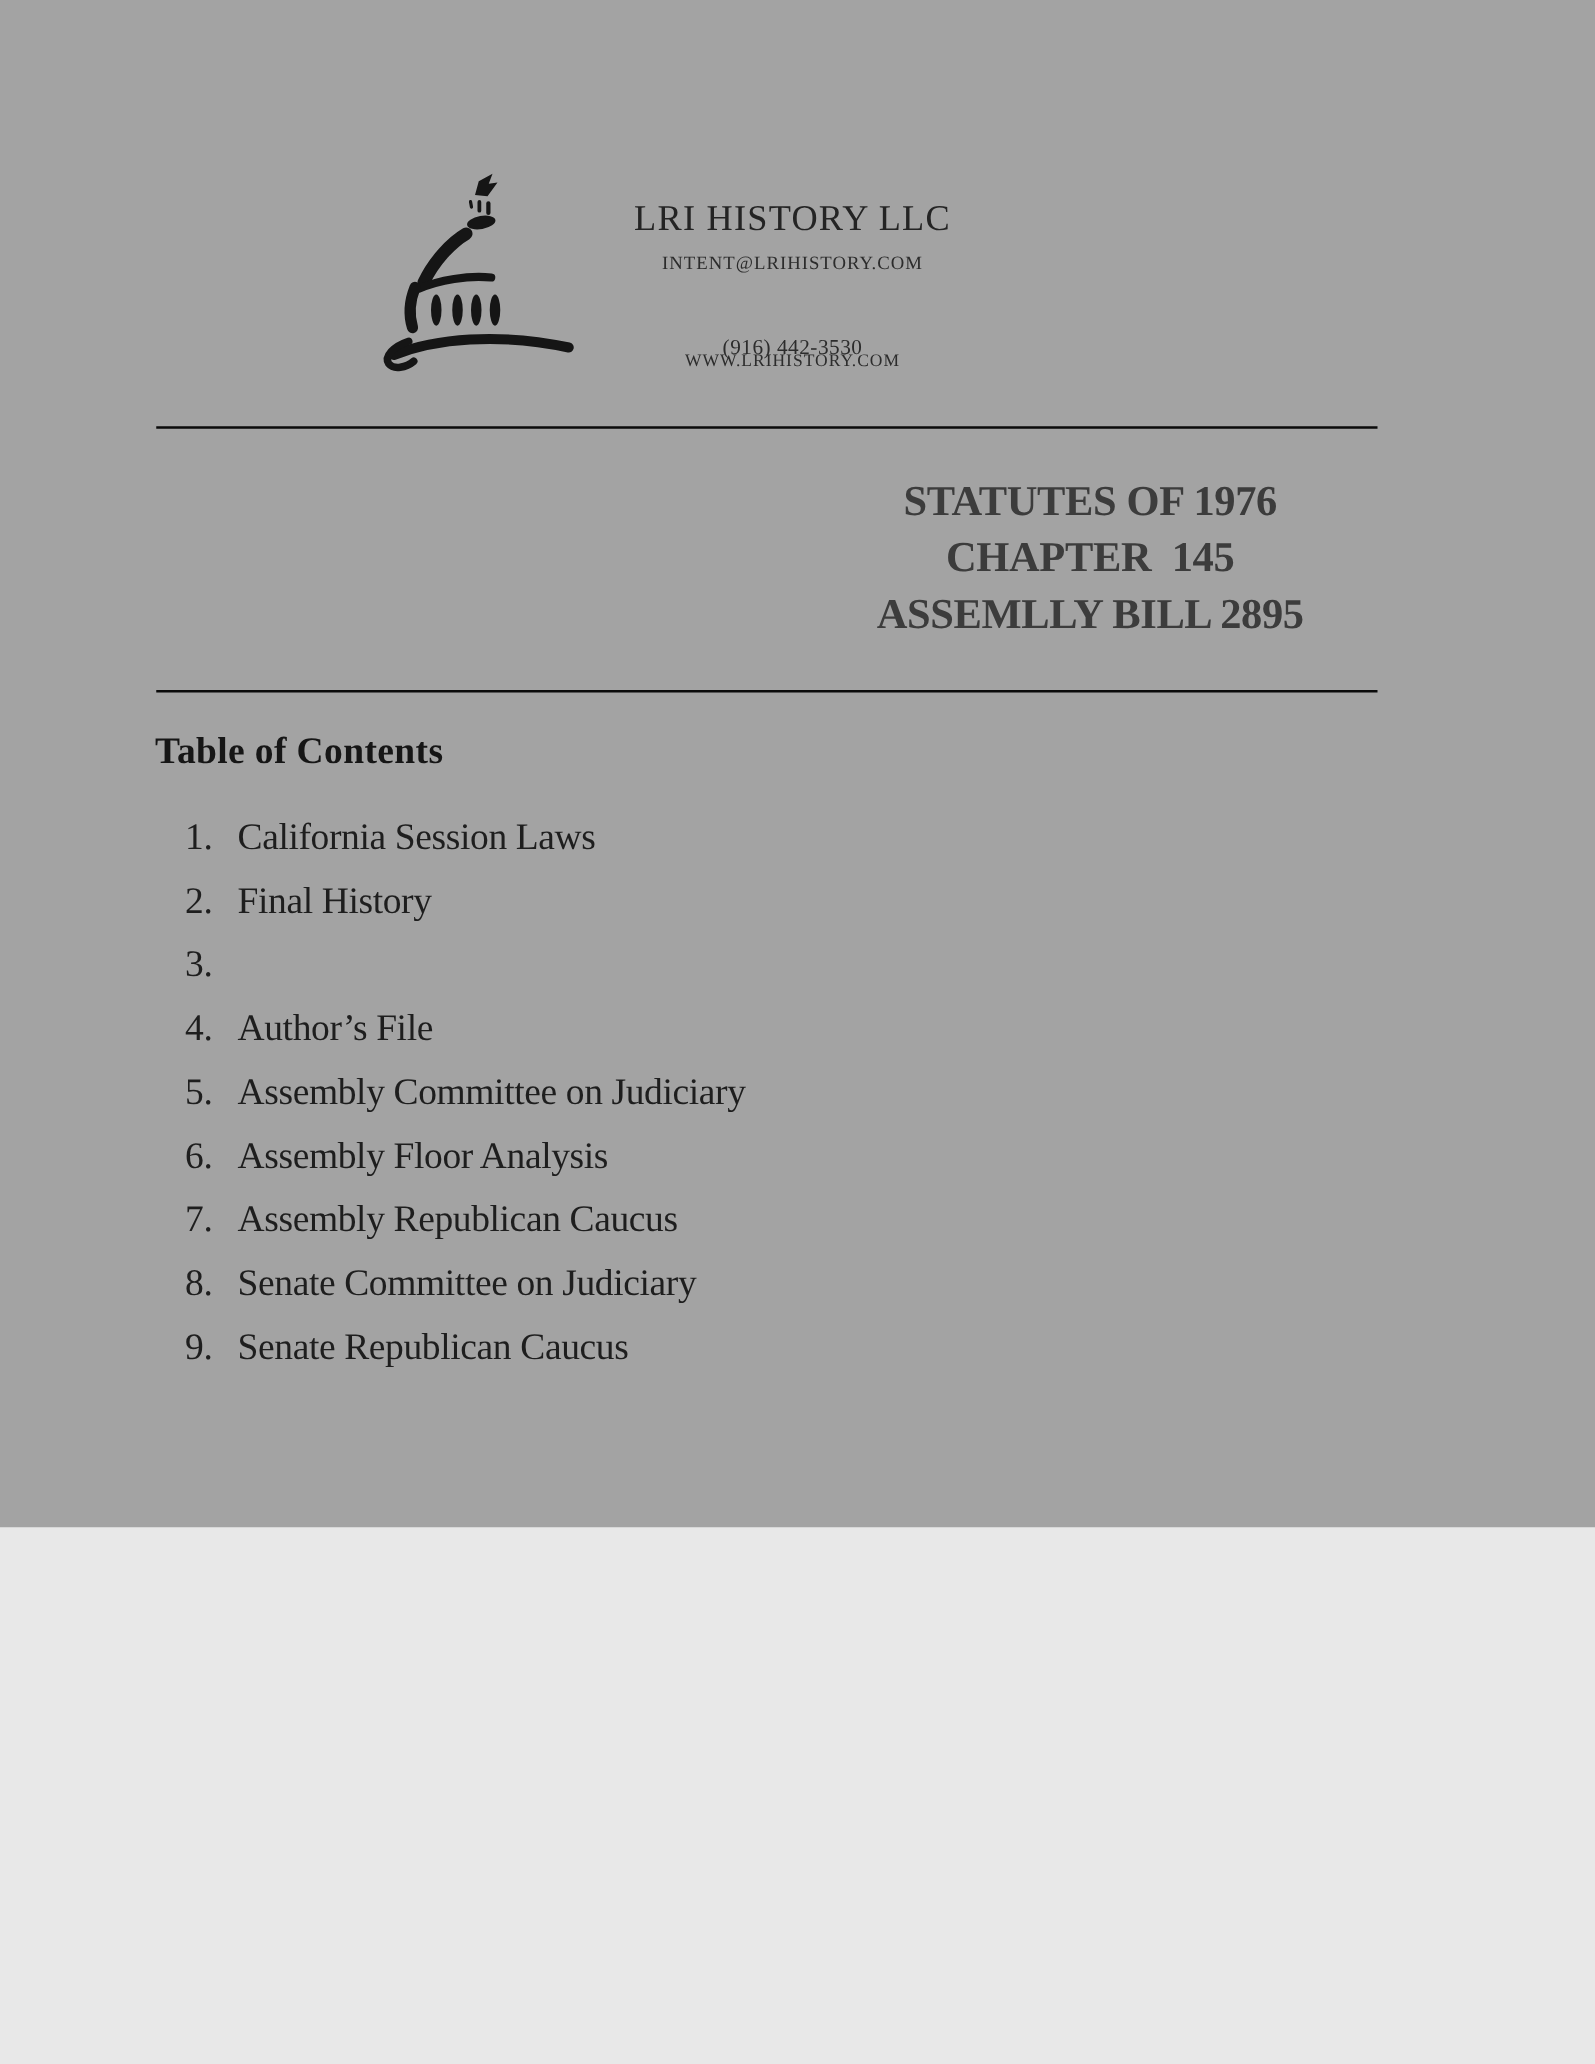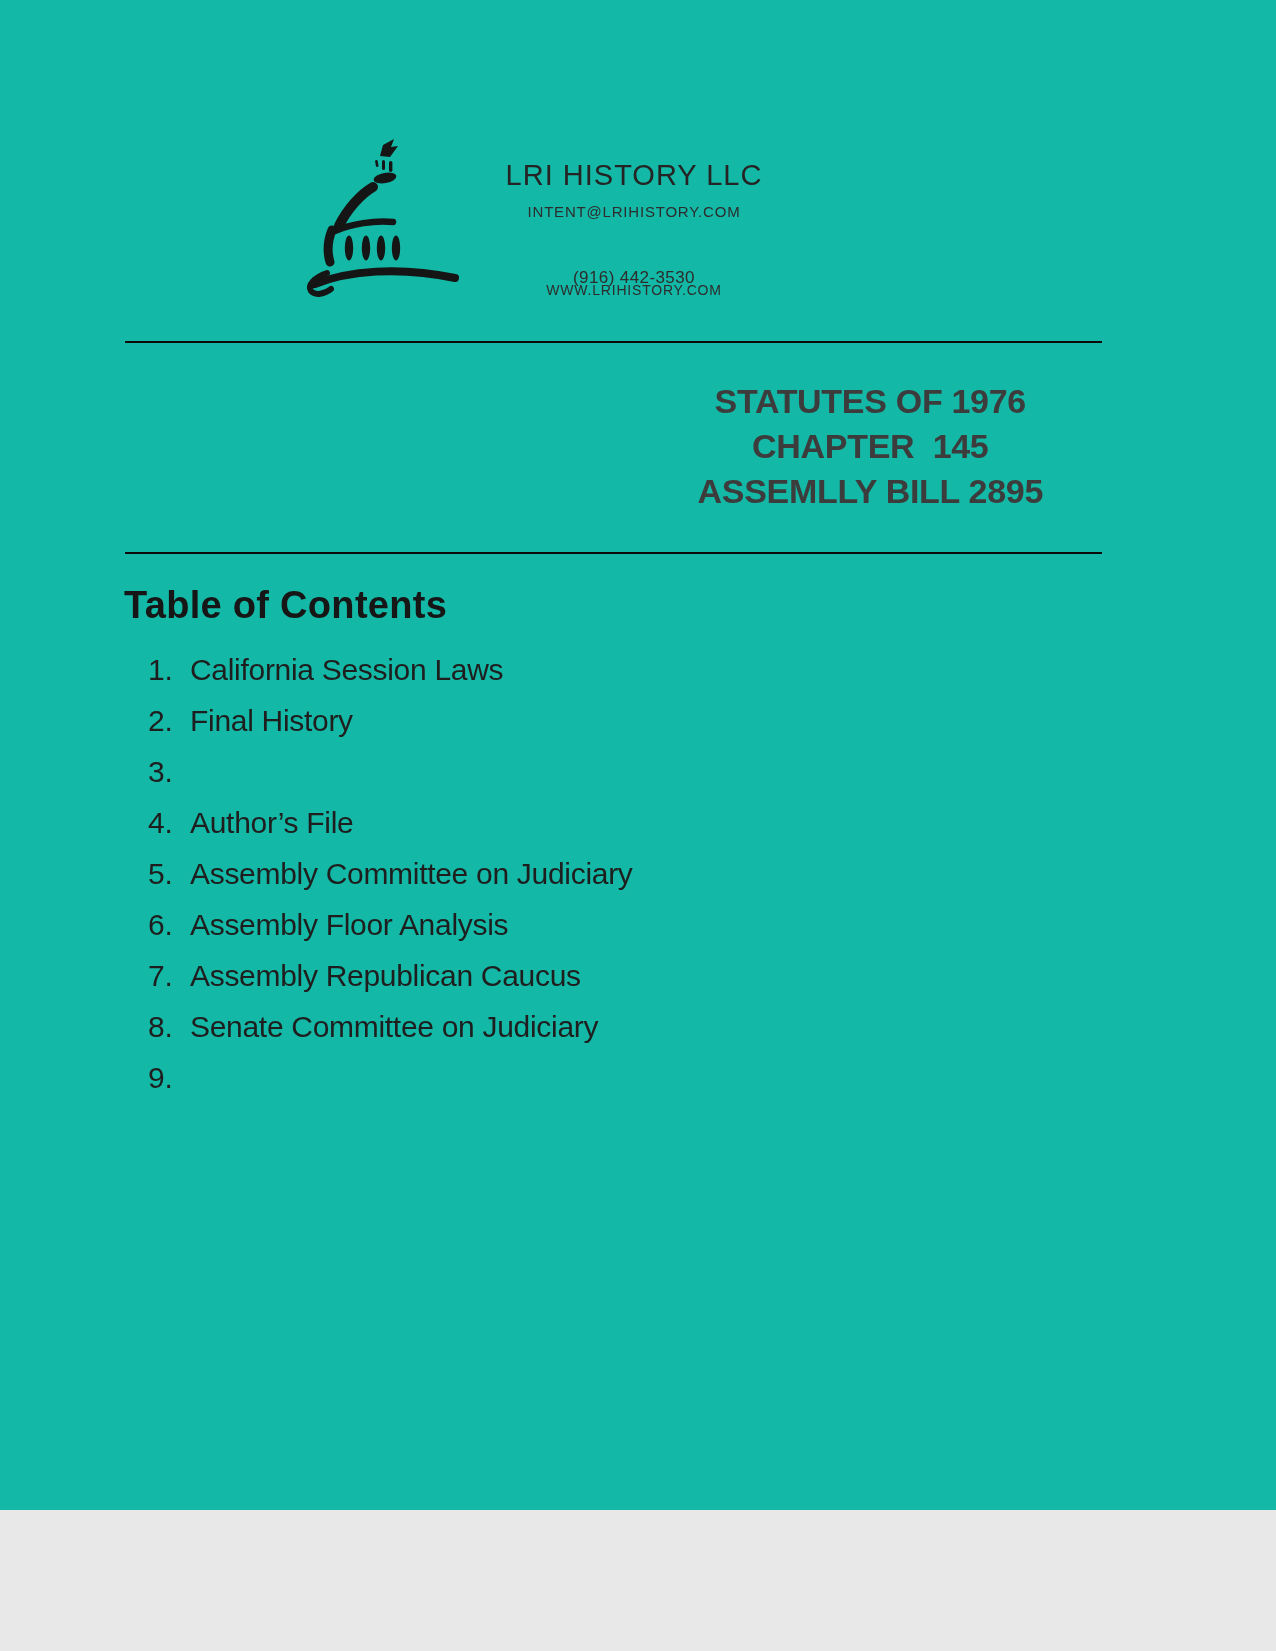--- a/index.html
+++ b/index.html
@@ -3,24 +3,24 @@
 <meta charset="utf-8">
 <style>
   html, body {
     margin: 0;
     padding: 0;
     background: #e8e8e8;
   }
   .page {
     position: relative;
     width: 1276px;
-    height: 1510px;
+    height: 1222px;
     margin: 0 auto;
-    background: #14b8a6;
-    font-family: Liberation Sans, sans-serif;
+    background: #a3a3a3;
+    font-family: Liberation Serif, serif;
     color: #1e1e1e;
     overflow: hidden;
   }
 
   
   .logo {
     position: absolute;
     left: 303px;
     top: 127px;
     width: 160px;
@@ -80,21 +80,21 @@
     letter-spacing: -0.3px;
     color: #3c3c3c;
   }
   .title-line { white-space: pre; }
 
   
   .toc-heading {
     position: absolute;
     left: 124px;
     top: 586px;
-    font-size: 38px;
+    font-size: 30px;
     line-height: 1;
     font-weight: bold;
     letter-spacing: 0.3px;
     color: #161616;
     white-space: nowrap;
   }
   .toc-list {
     position: absolute;
     left: 148px;
     top: 644px;
@@ -191,16 +191,17 @@
     <li class="toc-item">
       <span class="toc-num">7.</span>
       <span class="toc-label">Assembly Republican Caucus</span>
     </li>
     <li class="toc-item">
       <span class="toc-num">8.</span>
       <span class="toc-label">Senate Committee on Judiciary</span>
     </li>
     <li class="toc-item">
       <span class="toc-num">9.</span>
+      <span class="toc-label">Senate Republican Caucus</span>
     </li>
   </ol>
 
 </div>
 
 </body></html>

